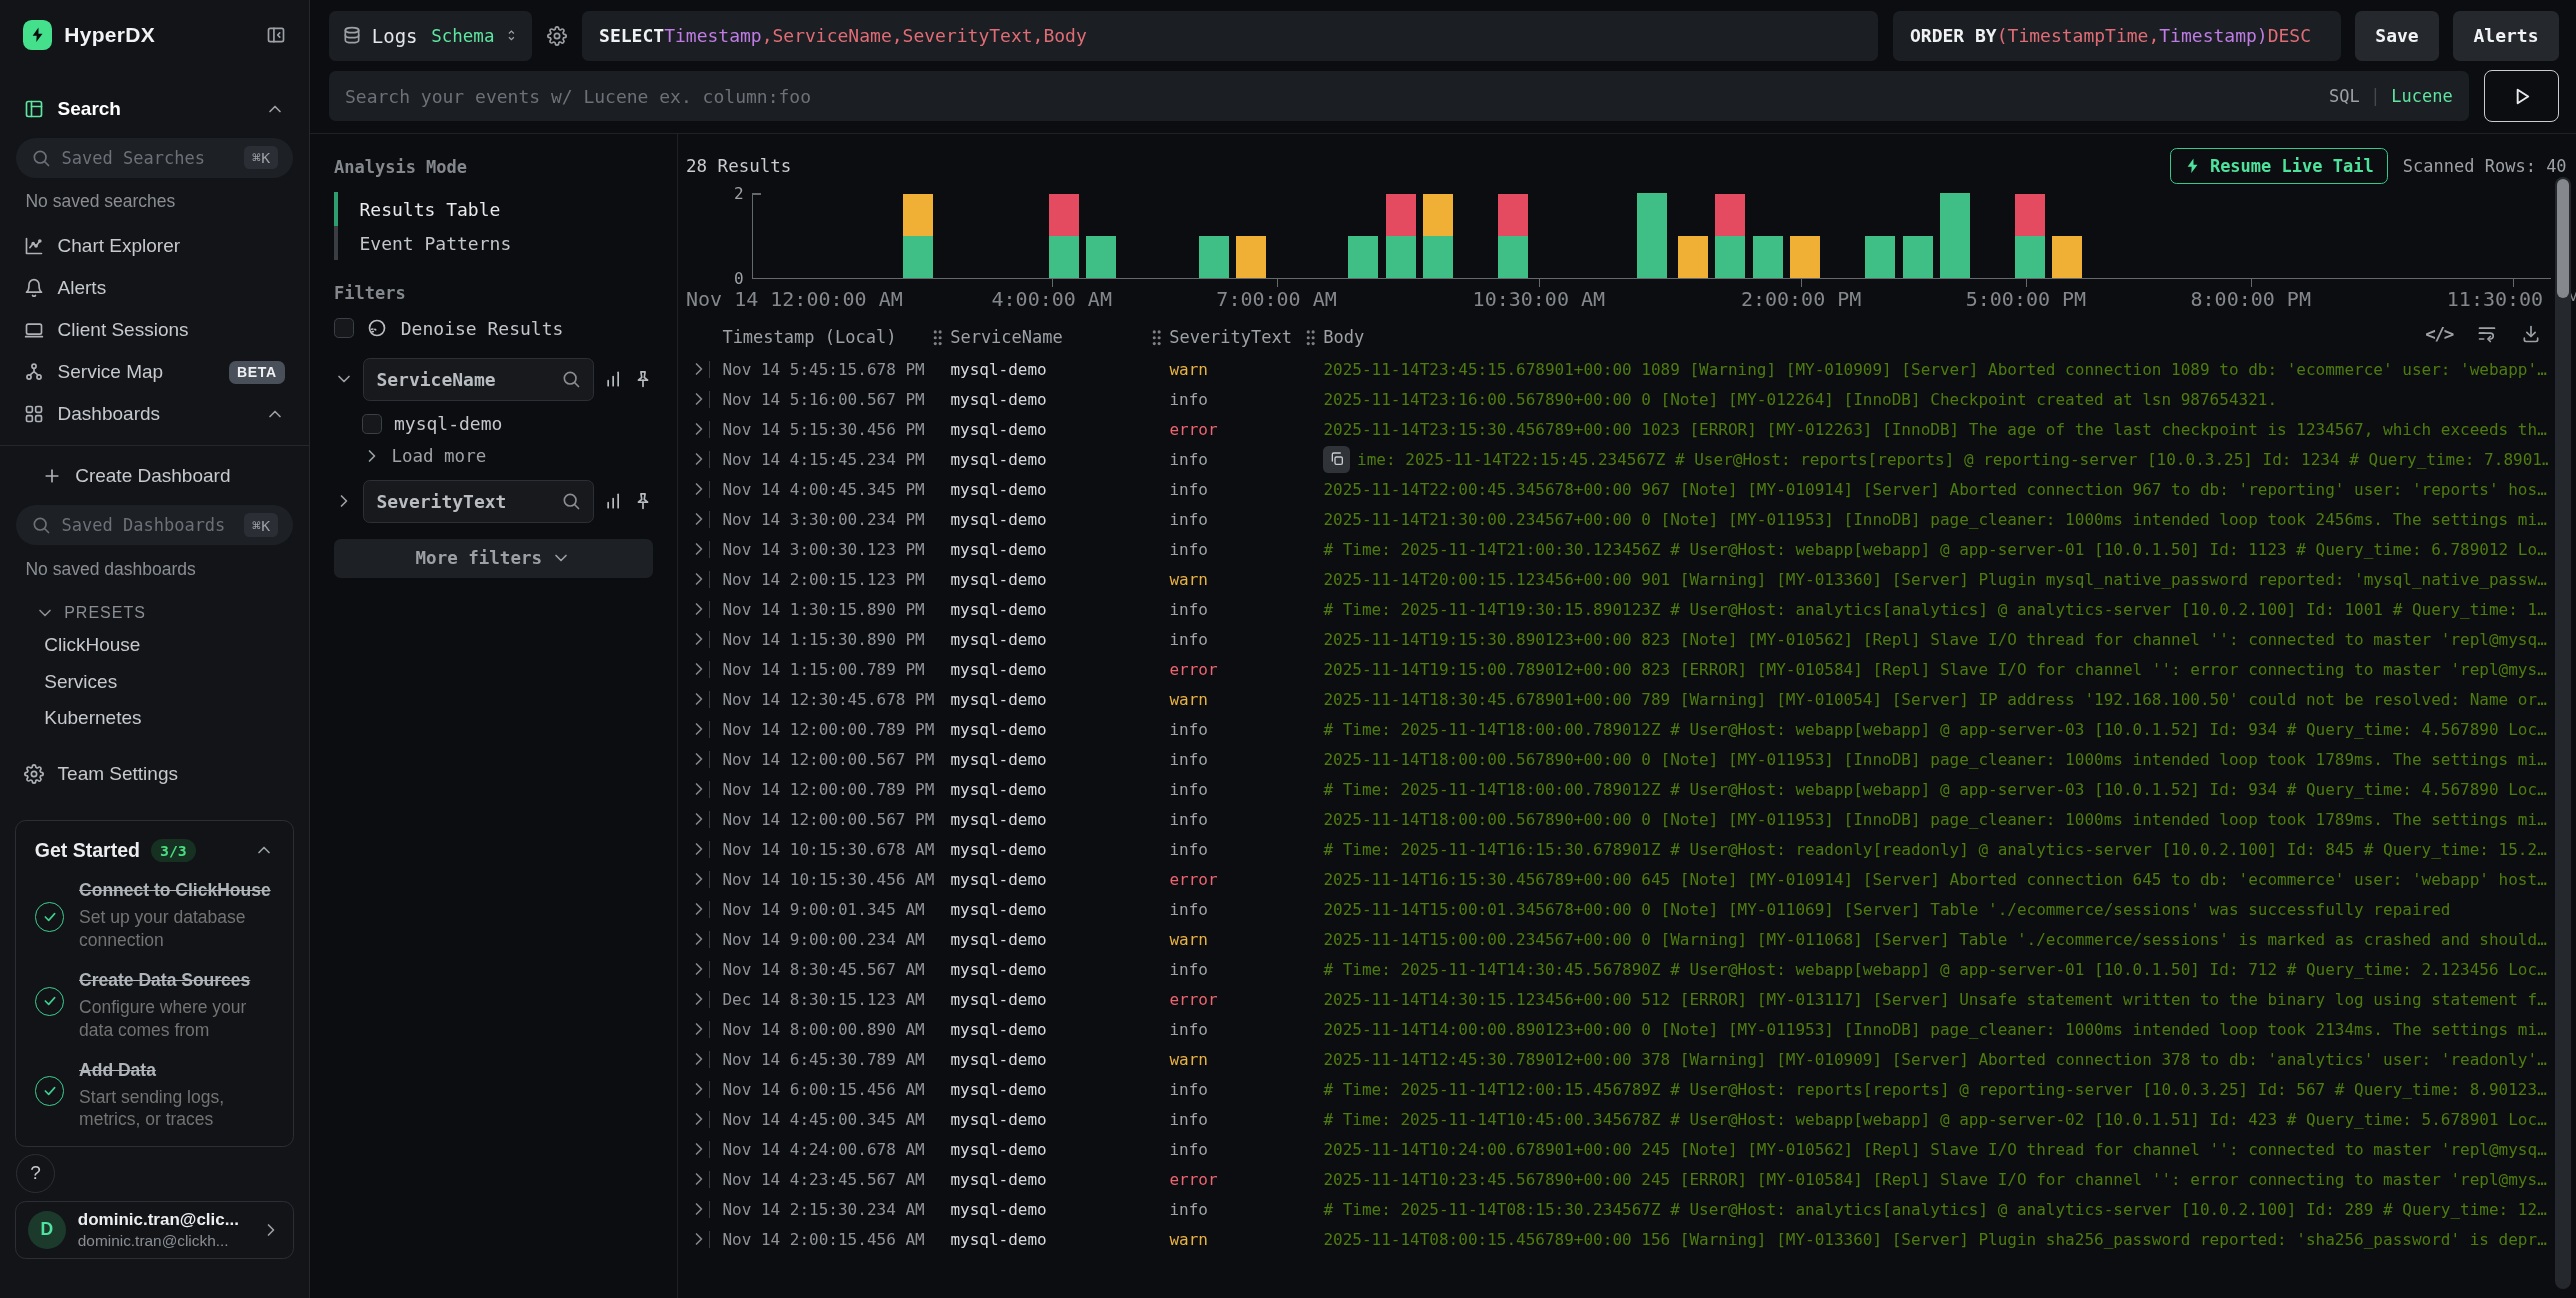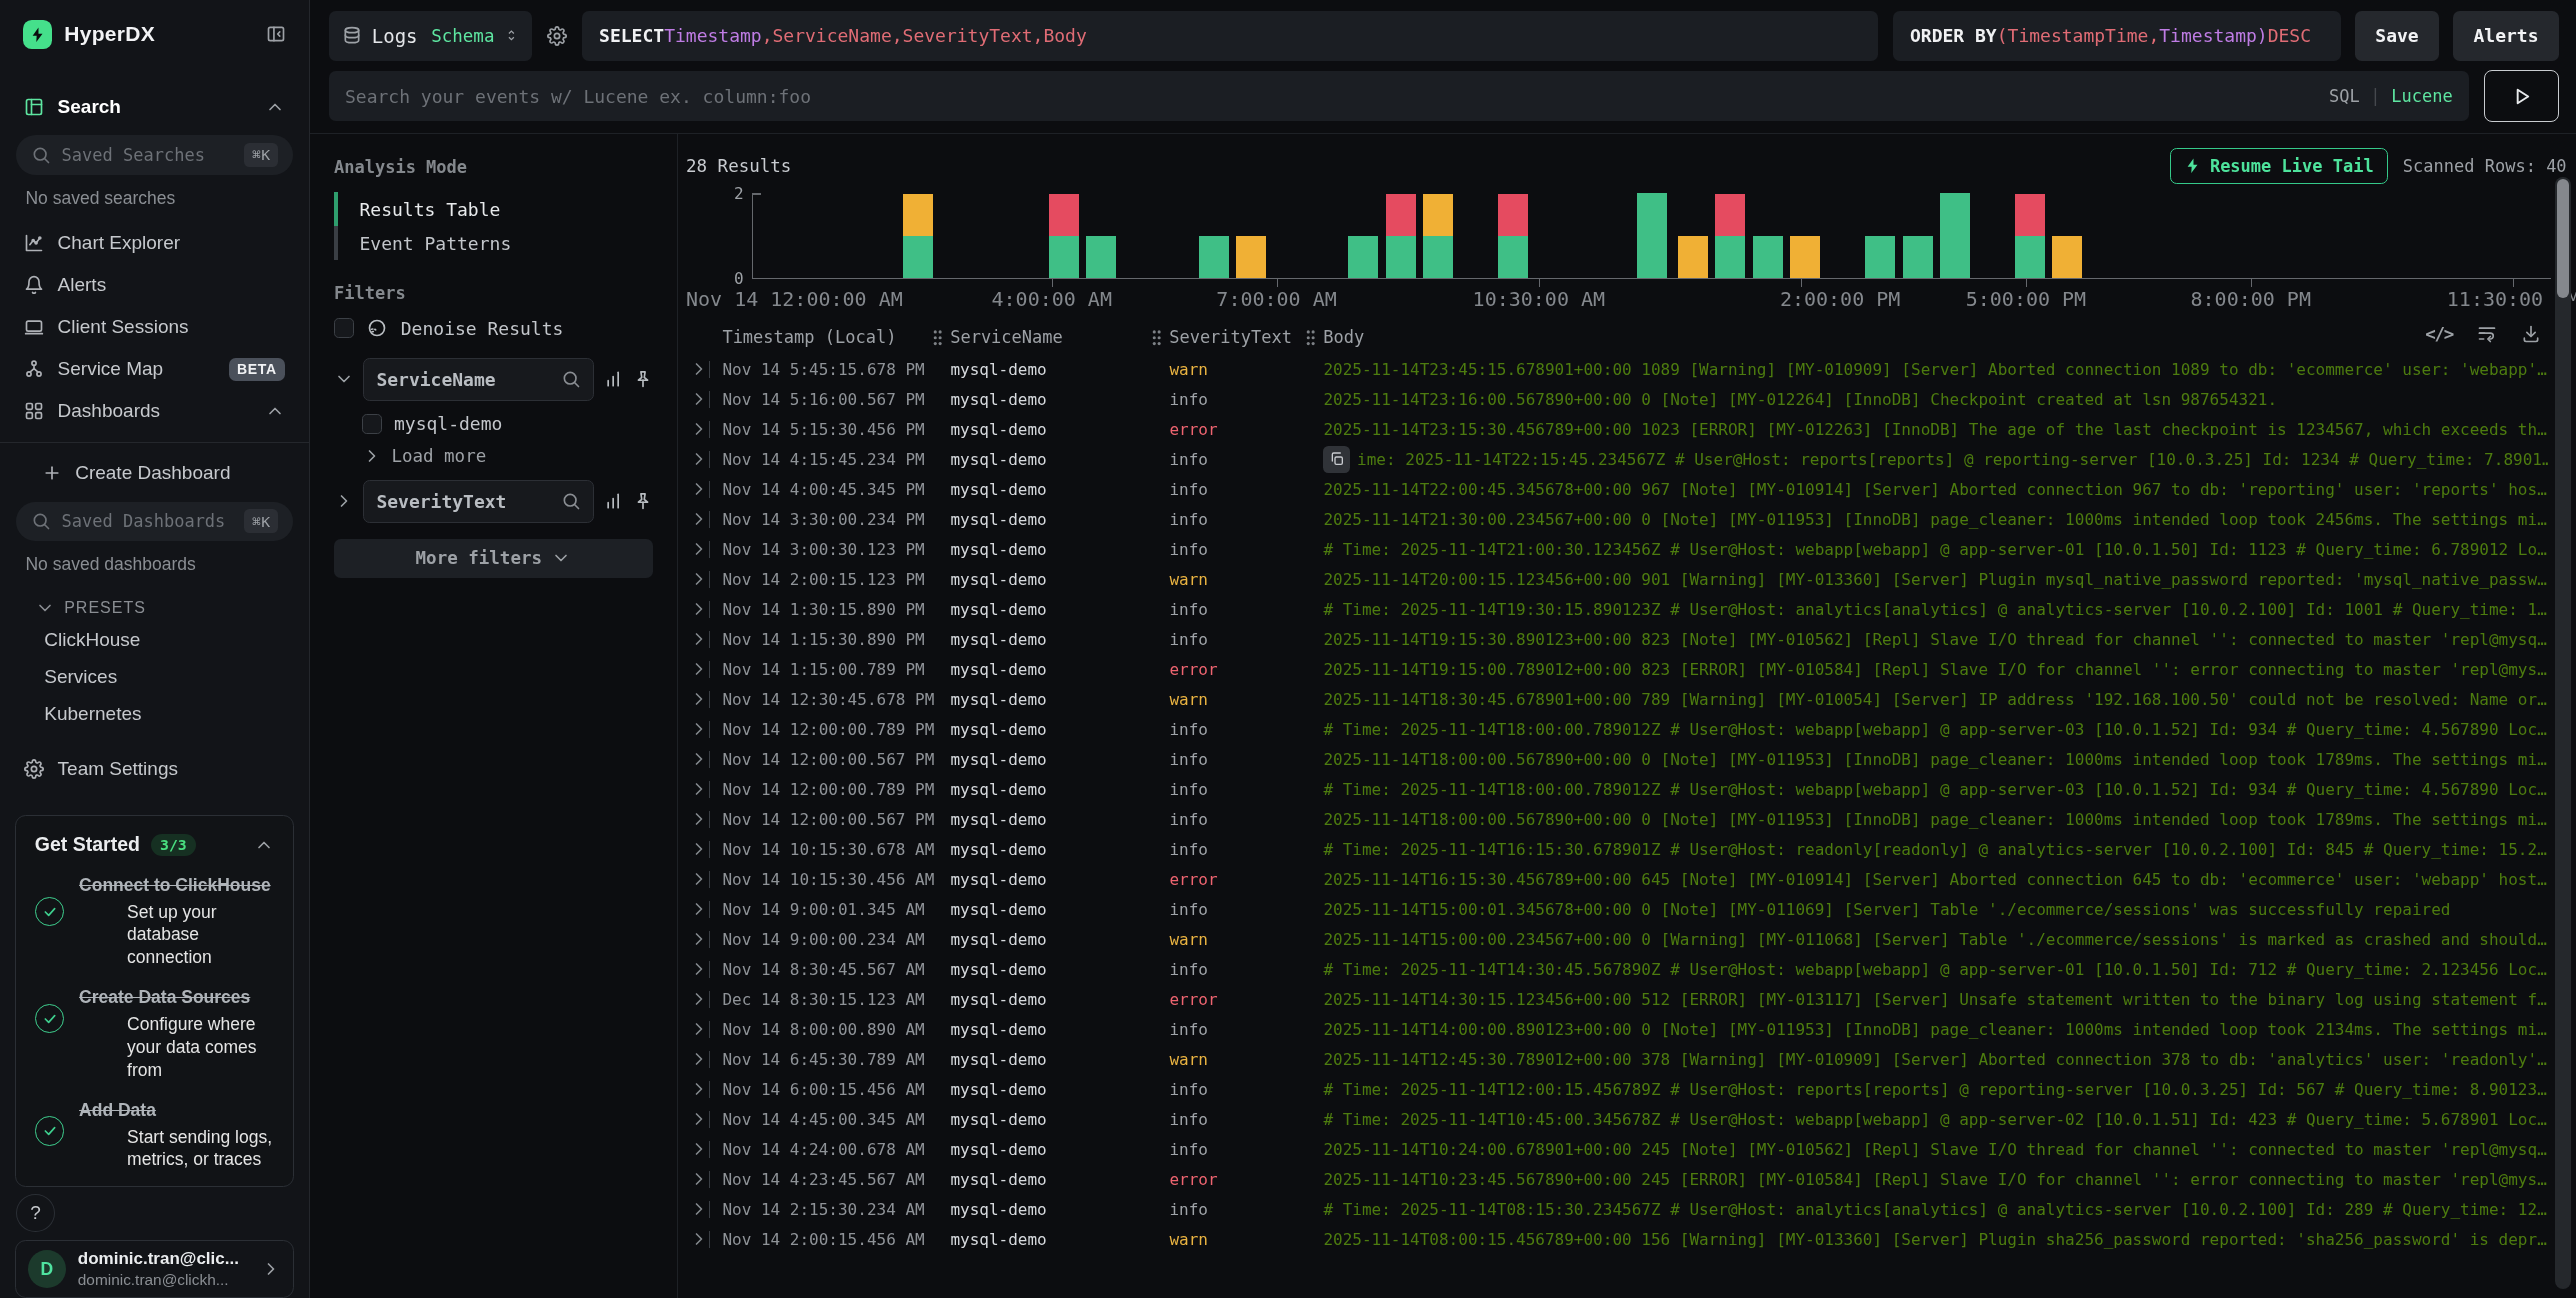--- a/index.html
+++ b/index.html
@@ -43,21 +43,21 @@
   .gs-title { font-size:19.5px; font-weight:700; color:#ebedef; }
   .gs-badge { background:#163022; color:#4ade80; font-size:14.8px; font-weight:700;
     border-radius:671px; padding:2.7px 9.4px; }
   .gs-head .chev { margin-left:auto; color:#9da1a6; }
   .gs-item { display:flex; gap:14.8px; margin-top:17.5px; align-items:flex-start; }
   .gs-check { width:29.5px; height:29.5px; min-width:29.5px; border:1.7px solid #3ecf8e; border-radius:50%;
     color:#3ecf8e; display:flex; align-items:center; justify-content:center; margin-top:17.5px; }
   .gs-item:first-child .gs-check { margin-top:23px; }
   .gs-item-title { font-size:17.5px; font-weight:700; color:#afb4b9; text-decoration:line-through;
     line-height:1.3; }
-  .gs-item-desc { font-size:17.5px; color:#e5e5e5; margin-top:4px; line-height:1.3;margin-left:48px; }
+  .gs-item-desc { font-size:17.5px; color:#737373; margin-top:4px; line-height:1.3; }
   .help-circle { width:39px; height:39px; border:1.3px solid #2b2f35; border-radius:50%;
     display:flex; align-items:center; justify-content:center; font-size:19px; color:#c6c9cd;
     margin:6.7px 0 0 1.3px; }
   .user-card { margin-top:8px; border:1.3px solid #2b2f35; border-radius:10.7px; padding:8px 12px;
     display:flex; align-items:center; gap:12px; }
   .avatar { width:38px; height:38px; min-width:38px; border-radius:50%; background:#1c3a2c;
     color:#4fe3a0; font-weight:700; font-size:17.5px; display:flex; align-items:center; justify-content:center; }
   .user-name { font-size:17px; font-weight:700; color:#ebedef; }
   .user-email { font-size:15.4px; color:#8a8e93; margin-top:2px; }
   .user-card .chev { margin-left:auto; color:#9da1a6; }
@@ -631,21 +631,21 @@
           </div>
         <div class="xticks" id="chart-xticks">
             <span class="xtick-label first" style="left: -66px;">Nov 14 12:00:00 AM</span>
             <span class="xtick-mark" style="left: 16.6667%;"></span>
             <span class="xtick-label" style="left: 16.6667%;">4:00:00 AM</span>
             <span class="xtick-mark" style="left: 29.1667%;"></span>
             <span class="xtick-label" style="left: 29.1667%;">7:00:00 AM</span>
             <span class="xtick-mark" style="left: 43.75%;"></span>
             <span class="xtick-label" style="left: 43.75%;">10:30:00 AM</span>
             <span class="xtick-mark" style="left: 58.3333%;"></span>
-            <span class="xtick-label" style="left: 58.3333%; margin-left: 39px;">2:00:00 PM</span>
+            <span class="xtick-label" style="left: 58.3333%;">2:00:00 PM</span>
             <span class="xtick-mark" style="left: 70.8333%;"></span>
             <span class="xtick-label" style="left: 70.8333%;">5:00:00 PM</span>
             <span class="xtick-mark" style="left: 83.3333%;"></span>
             <span class="xtick-label" style="left: 83.3333%;">8:00:00 PM</span>
             <span class="xtick-mark" style="left: 97.9167%;"></span>
             <span class="xtick-label" style="left: 97.9167%;">11:30:00 PM</span>
           </div>
       </div>
 
       <div class="table">

